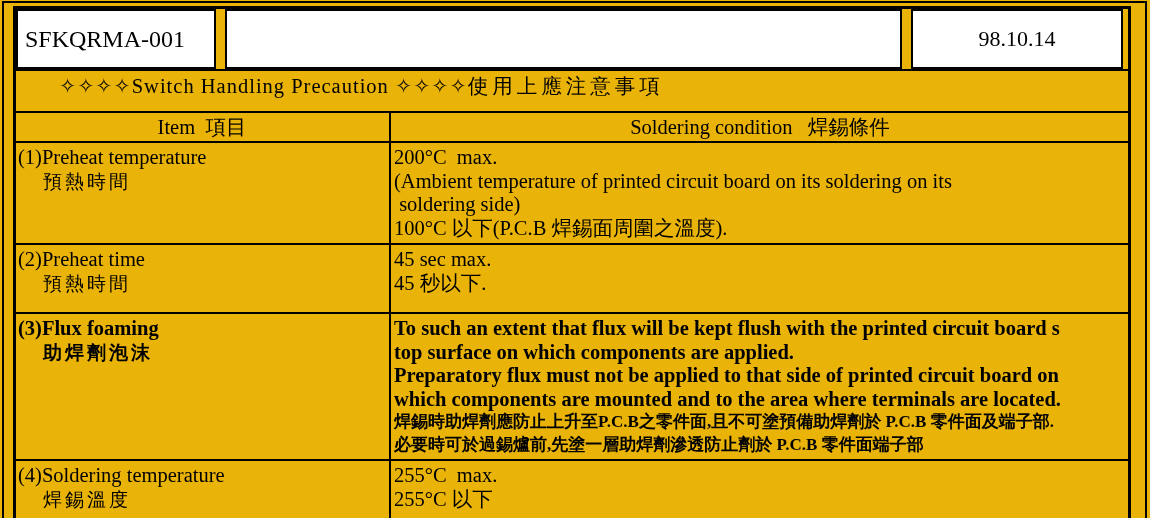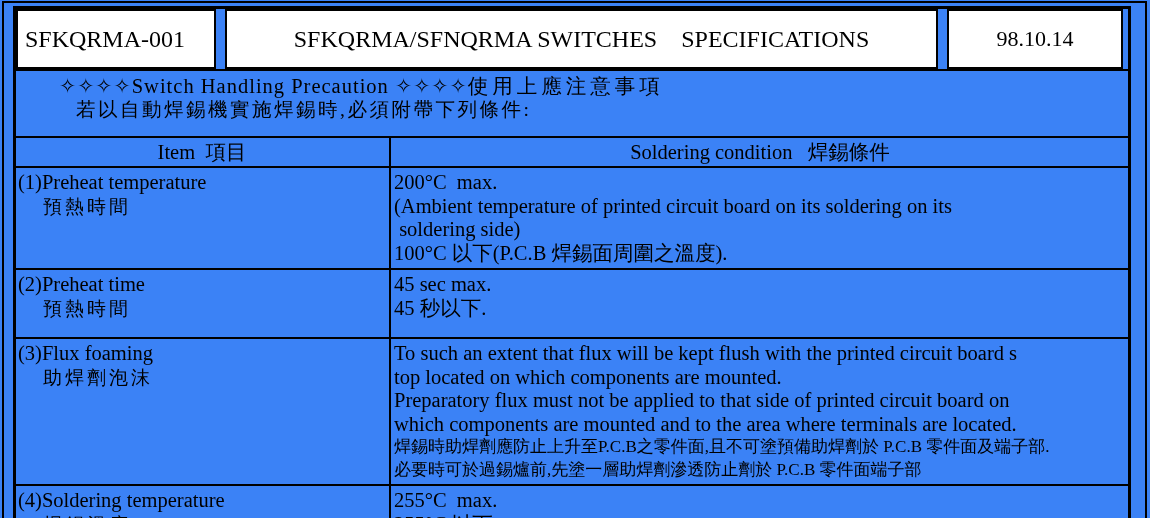--- a/index.html
+++ b/index.html
@@ -1,76 +1,74 @@
 <!DOCTYPE html>
 <html><head>
 <meta charset="utf-8">
 <style>
   * { margin:0; padding:0; box-sizing:border-box; }
   html,body { background:#ffffff; }
   .page {
     position:relative; width:1150px; height:518px; overflow:hidden;
-    background:#3b82f6; color:#000;
+    background:#eab308; color:#000;
     font-family:"Liberation Serif","DejaVu Serif",serif;
   }
   .outer-border { position:absolute; left:2px; top:1px; width:1145px; height:700px; border:2px solid #000; }
   .inner-border { position:absolute; left:13px; top:6px; width:1118px; height:700px; border:3px solid #000; }
 
   .header-band { display:flex; height:62px; border-bottom:2px solid #000; align-items:stretch; }
   .hb-box { border:2px solid #000; background:#fff; }
   .hb-doc { width:200px; margin-right:9px; display:flex; align-items:center; padding-left:7px; font-size:24px; }
   .hb-title { flex:1; display:flex; flex-direction:column; justify-content:center; text-align:center; font-size:24px; line-height:29px; }
   .hb-title .t1 { white-space:pre; }
   .hb-title .cjk-wide { letter-spacing:10px; }
-  .hb-date { width:176px; margin-left:9px; margin-right:5px; display:flex; align-items:center; justify-content:center; font-size:22px; }
+  .hb-date { width:212px; margin-left:9px; margin-right:5px; display:flex; align-items:center; justify-content:center; font-size:22px; }
 
   .section { padding-left:22px; }
   .prec-heading { margin-top:4px; padding-left:21px; font-size:20.5px; line-height:22px; white-space:pre; }
   .prec-heading .diamonds { letter-spacing:1px; }
   .prec-heading .cjk-sp { letter-spacing:4px; }
   .note-line { font-size:20.5px; line-height:22px; white-space:pre-wrap; }
   .note-num { font-weight:bold; }
   .note-cjk { padding-left:38px; font-size:19.5px; line-height:25px; letter-spacing:2.5px; }
 
   .spec-table { width:1118px; margin-top:14px; margin-left:-3px; border-collapse:collapse; table-layout:fixed; }
   .spec-table th, .spec-table td { border:2px solid #000; }
   .spec-table th { height:25px; font-weight:normal; font-size:20.5px; text-align:center; white-space:pre; }
   .spec-table td { vertical-align:top; padding:3px 3px; }
   .col-item { width:376px; }
   .row-1 td { height:92px; }
   .row-2 td { height:69px; }
-  .row-3 td { height:141px; }
+  .row-3 td { height:141px;font-weight:bold; }
   .row-4 td { height:70px; }
   .item-en { font-size:20.5px; line-height:23px; }
   .item-cjk { padding-left:25px; font-size:19px; letter-spacing:3px; line-height:25px; }
   .cond-line { font-size:20.5px; line-height:23.5px; white-space:pre-wrap; }
   .cond-line.cjk-small { font-size:17px; line-height:22.5px; letter-spacing:0; }
 </style>
 </head>
 <body>
 
 <div class="page">
   <div class="outer-border"></div>
   <div class="inner-border">
 
     <div class="header-band">
       <div class="hb-box hb-doc">
         <span>SFKQRMA-001</span>
       </div>
       <div class="hb-box hb-title">
-        <div class="t1">SFKQRMA/SFNQRMA SWITCHES    SPECIFICATIONS</div>
       </div>
       <div class="hb-box hb-date">
         <span>98.10.14</span>
       </div>
     </div>
 
     <div class="section">
       <div class="prec-heading"><span class="diamonds">✧✧✧✧Switch Handling Precaution ✧✧✧✧</span><span class="cjk-sp">使用上應注意事項</span></div>
-      <div class="note-cjk">若以自動焊錫機實施焊錫時,必須附帶下列條件:</div>
     </div>
 
     <table class="spec-table">
       <tbody>
           <tr>
         <th class="col-item">Item  項目</th>
         <th>Soldering condition   焊錫條件</th>
       </tr>
 
       <tr class="row-1">
@@ -97,21 +95,21 @@
         </td>
       </tr>
 
       <tr class="row-3">
         <td>
           <div class="item-en">(3)Flux foaming</div>
           <div class="item-cjk">助焊劑泡沫</div>
         </td>
         <td>
           <div class="cond-line">To such an extent that flux will be kept flush with the printed circuit board s</div>
-          <div class="cond-line">top located on which components are mounted.</div>
+          <div class="cond-line">top surface on which components are applied.</div>
           <div class="cond-line">Preparatory flux must not be applied to that side of printed circuit board on</div>
           <div class="cond-line">which components are mounted and to the area where terminals are located.</div>
           <div class="cond-line cjk-small">焊錫時助焊劑應防止上升至P.C.B之零件面,且不可塗預備助焊劑於 P.C.B 零件面及端子部.</div>
           <div class="cond-line cjk-small">必要時可於過錫爐前,先塗一層助焊劑滲透防止劑於 P.C.B 零件面端子部</div>
         </td>
       </tr>
 
       <tr class="row-4">
         <td>
           <div class="item-en">(4)Soldering temperature</div>

